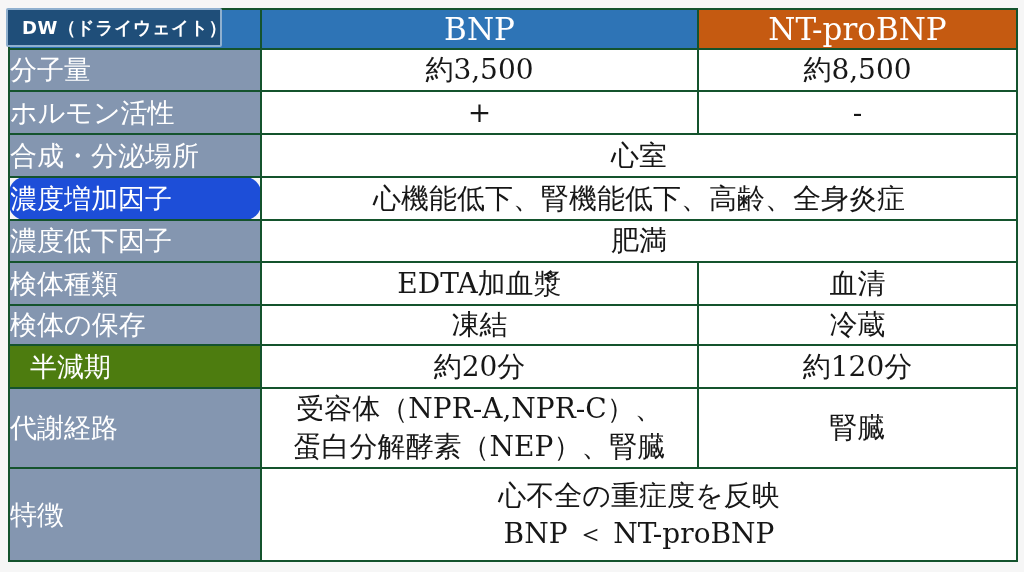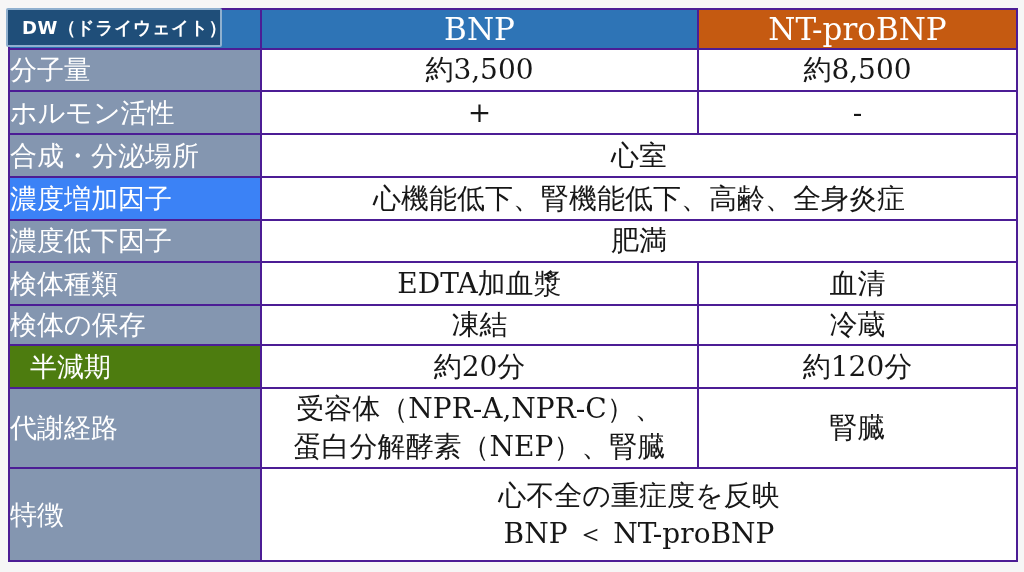--- a/index.html
+++ b/index.html
@@ -11,21 +11,21 @@
     overflow:hidden;
   }
   .slide{position:absolute;inset:0;}
   table.cmp{
     position:absolute;left:8px;top:8px;
     width:1008px;
     border-collapse:collapse;
     table-layout:fixed;
   }
   table.cmp td,table.cmp th{
-    border:2px solid #4c1d95;
+    border:2px solid #14532d;
     padding:0;
     overflow:hidden;
   }
   col.c-label{width:252px;}
   col.c-bnp{width:437px;}
   col.c-nt{width:319px;}
 
   th.hdr{
     color:#ffffff;
     font-size:31px;
@@ -97,21 +97,21 @@
       <td class="val">+</td>
       <td class="val">-</td>
     </tr>
 
     <tr style="height:43px;">
       <td class="lbl" style="background-color: rgb(132, 150, 176);">合成・分泌場所</td>
       <td class="val" colspan="2">心室</td>
     </tr>
 
     <tr style="height:43px;">
-      <td class="lbl" style="background-color: #3b82f6;">濃度増加因子</td>
+      <td class="lbl" style="background-color: #1d4ed8; border-radius: 16px;">濃度増加因子</td>
       <td class="val" colspan="2">心機能低下、腎機能低下、高齢、全身炎症</td>
     </tr>
 
     <tr style="height:42px;">
       <td class="lbl" style="background-color: rgb(132, 150, 176);">濃度低下因子</td>
       <td class="val" colspan="2">肥満</td>
     </tr>
 
     <tr style="height:43px;padding-left:25px;">
       <td class="lbl" style="background-color: rgb(132, 150, 176);">検体種類</td>

